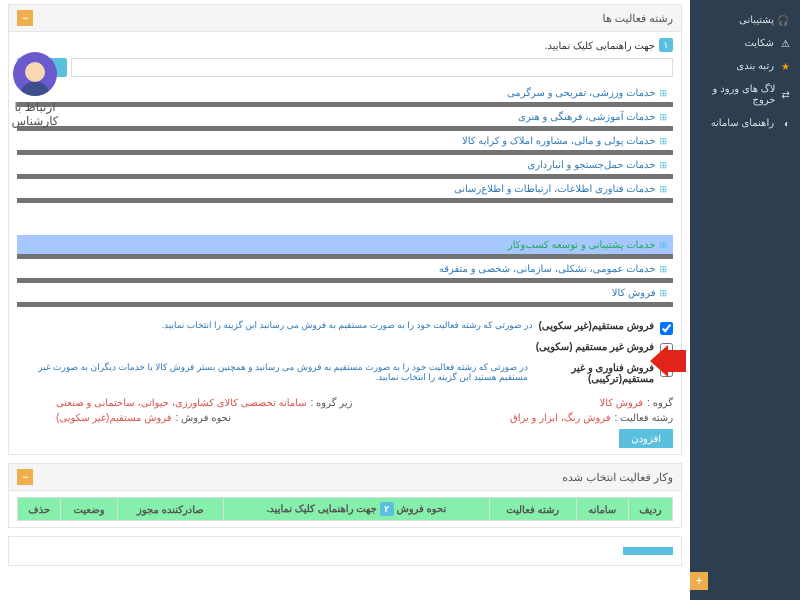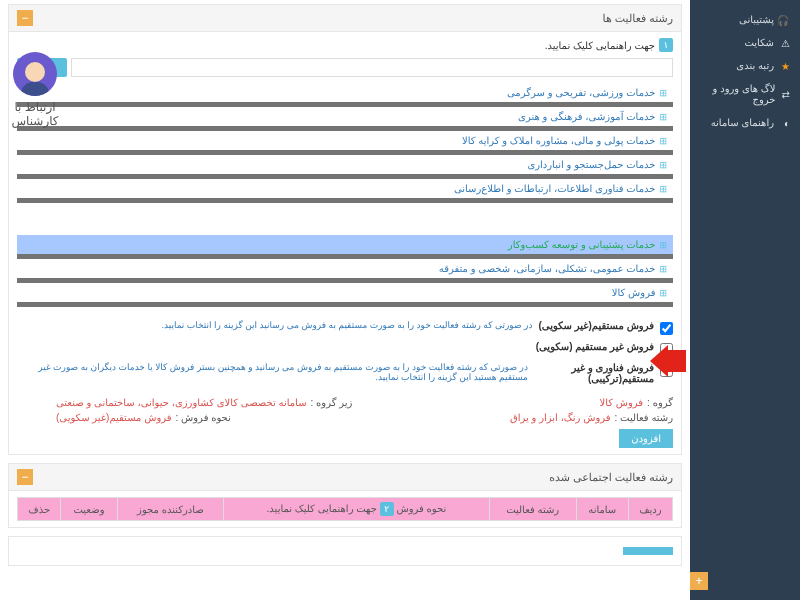--- a/index.html
+++ b/index.html
@@ -27,21 +27,21 @@
 .opt-row { display: flex; align-items: flex-start; gap: 6px; padding: 3px 0; font-size: 10px; }
 .opt-row input { margin-top: 2px; }
 .opt-label { color: #333; font-weight: bold; }
 .opt-desc { color: #337ab7; font-size: 9px; }
 .info-grid { display: flex; flex-wrap: wrap; gap: 4px 20px; margin-top: 10px; font-size: 10px; justify-content: space-between; }
 .info-item { display: flex; gap: 4px; }
 .info-label { color: #555; }
 .info-val { color: #d9534f; margin-left: 39px; }
 .add-btn { background: #5bc0de; color: #fff; border: none; padding: 4px 12px; font-size: 10px; cursor: pointer; border-radius: 0; margin-top: 6px; }
 .tbl { width: 100%; border-collapse: collapse; font-size: 10px; }
-.tbl th { border: 1px solid #ddd; padding: 4px; background: #f9a8d4; color: #555; font-weight: normal; text-align: center; }
+.tbl th { border: 1px solid #ddd; padding: 4px; background: #86efac; color: #555; font-weight: bold; text-align: center; }
 .support-widget { position: absolute; left: 8px; top: 52px; width: 54px; text-align: center; font-size: 12px; color: #555; }
 .support-avatar { width: 44px; height: 44px; border-radius: 50%; background: #6a5acd; margin: 0 auto 4px; position: relative; overflow: hidden; }
 .support-avatar::before { content:""; position:absolute; top:10px; left:12px; width:20px; height:20px; background:#f8d7b5; border-radius:50%; }
 .support-avatar::after { content:""; position:absolute; bottom:-4px; left:8px; width:28px; height:18px; background:#3d4e8d; border-radius:12px 12px 0 0; }
 .arrow-callout { position: absolute; right: 114px; top: 350px; width: 36px; height: 22px; }
 .arrow-callout::before { content:""; position:absolute; right:0; top:0; width:20px; height:22px; background:#e2231a; }
 .arrow-callout::after { content:""; position:absolute; left:0; top:-5px; border-top:16px solid transparent; border-bottom:16px solid transparent; border-right:18px solid #e2231a; }
 .plus-fab { position:absolute; left: 690px; bottom: 10px; width:18px; height:18px; background:#f0ad4e; color:#fff; display:flex; align-items:center; justify-content:center; font-size:12px; cursor:pointer; }
 .progress-stub { border:1px solid #e6e6e6; height:30px; margin-top:8px; display:flex; align-items:center; padding:0 8px; }
 .progress-bar { width:50px; height:8px; background:#5bc0de; }
@@ -134,21 +134,21 @@
               <span class="info-label">نحوه فروش :</span>
               <span class="info-val">فروش مستقیم(غیر سکویی)</span>
             </div>
         </div>
         <button class="add-btn">افزودن</button>
       </div>
     </section>
 
     <section class="panel">
       <header class="panel-header">
-        <span>رشته فعالیت اجتماعی شده</span>
+        <span>وکار فعالیت انتخاب شده</span>
         <button class="collapse-btn">−</button>
       </header>
       <div class="panel-body">
         <table class="tbl">
           <thead>
               <tr id="thead-row">
                 <th>ردیف</th>
                 <th>سامانه</th>
                 <th>رشته فعالیت</th>
                 <th>نحوه فروش <span class="hint-num">۲</span> جهت راهنمایی کلیک نمایید.</th>

